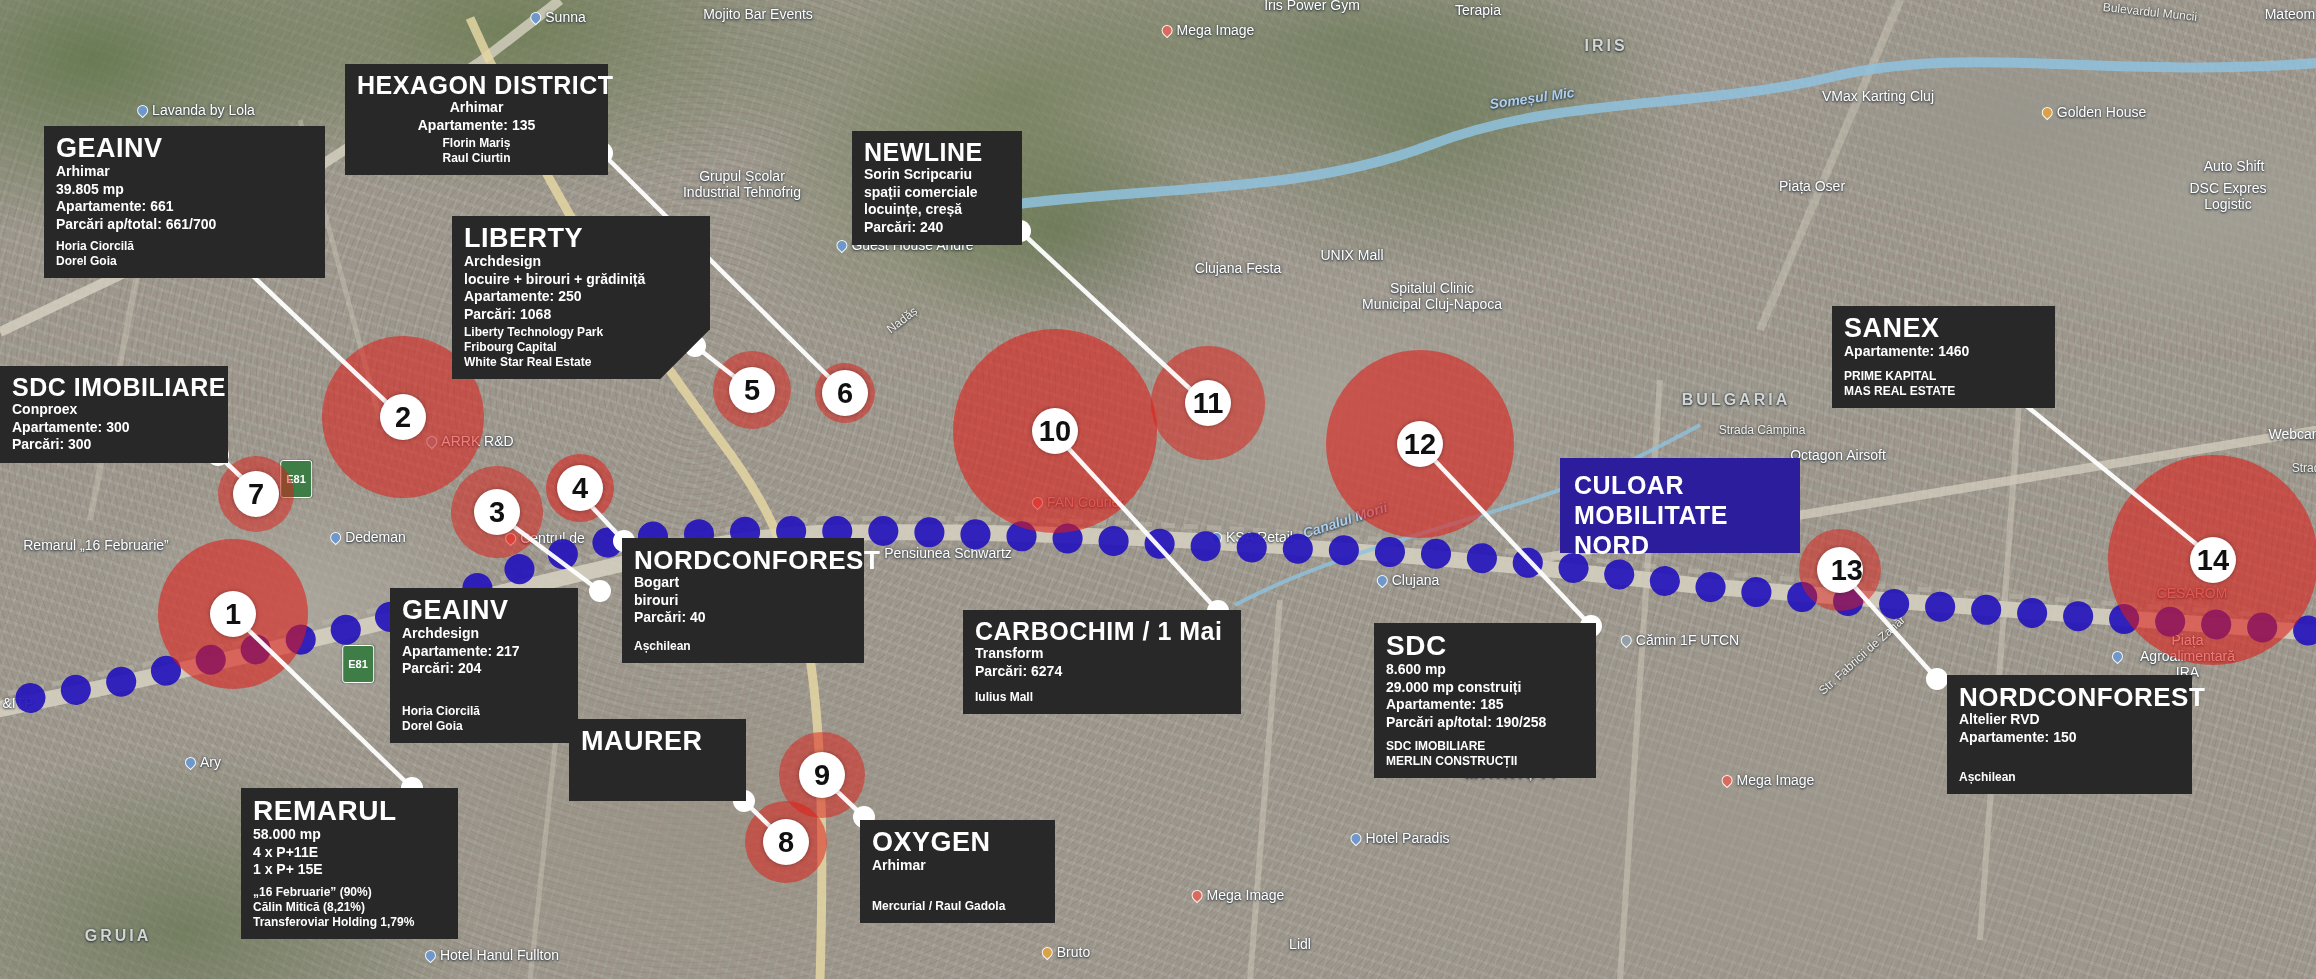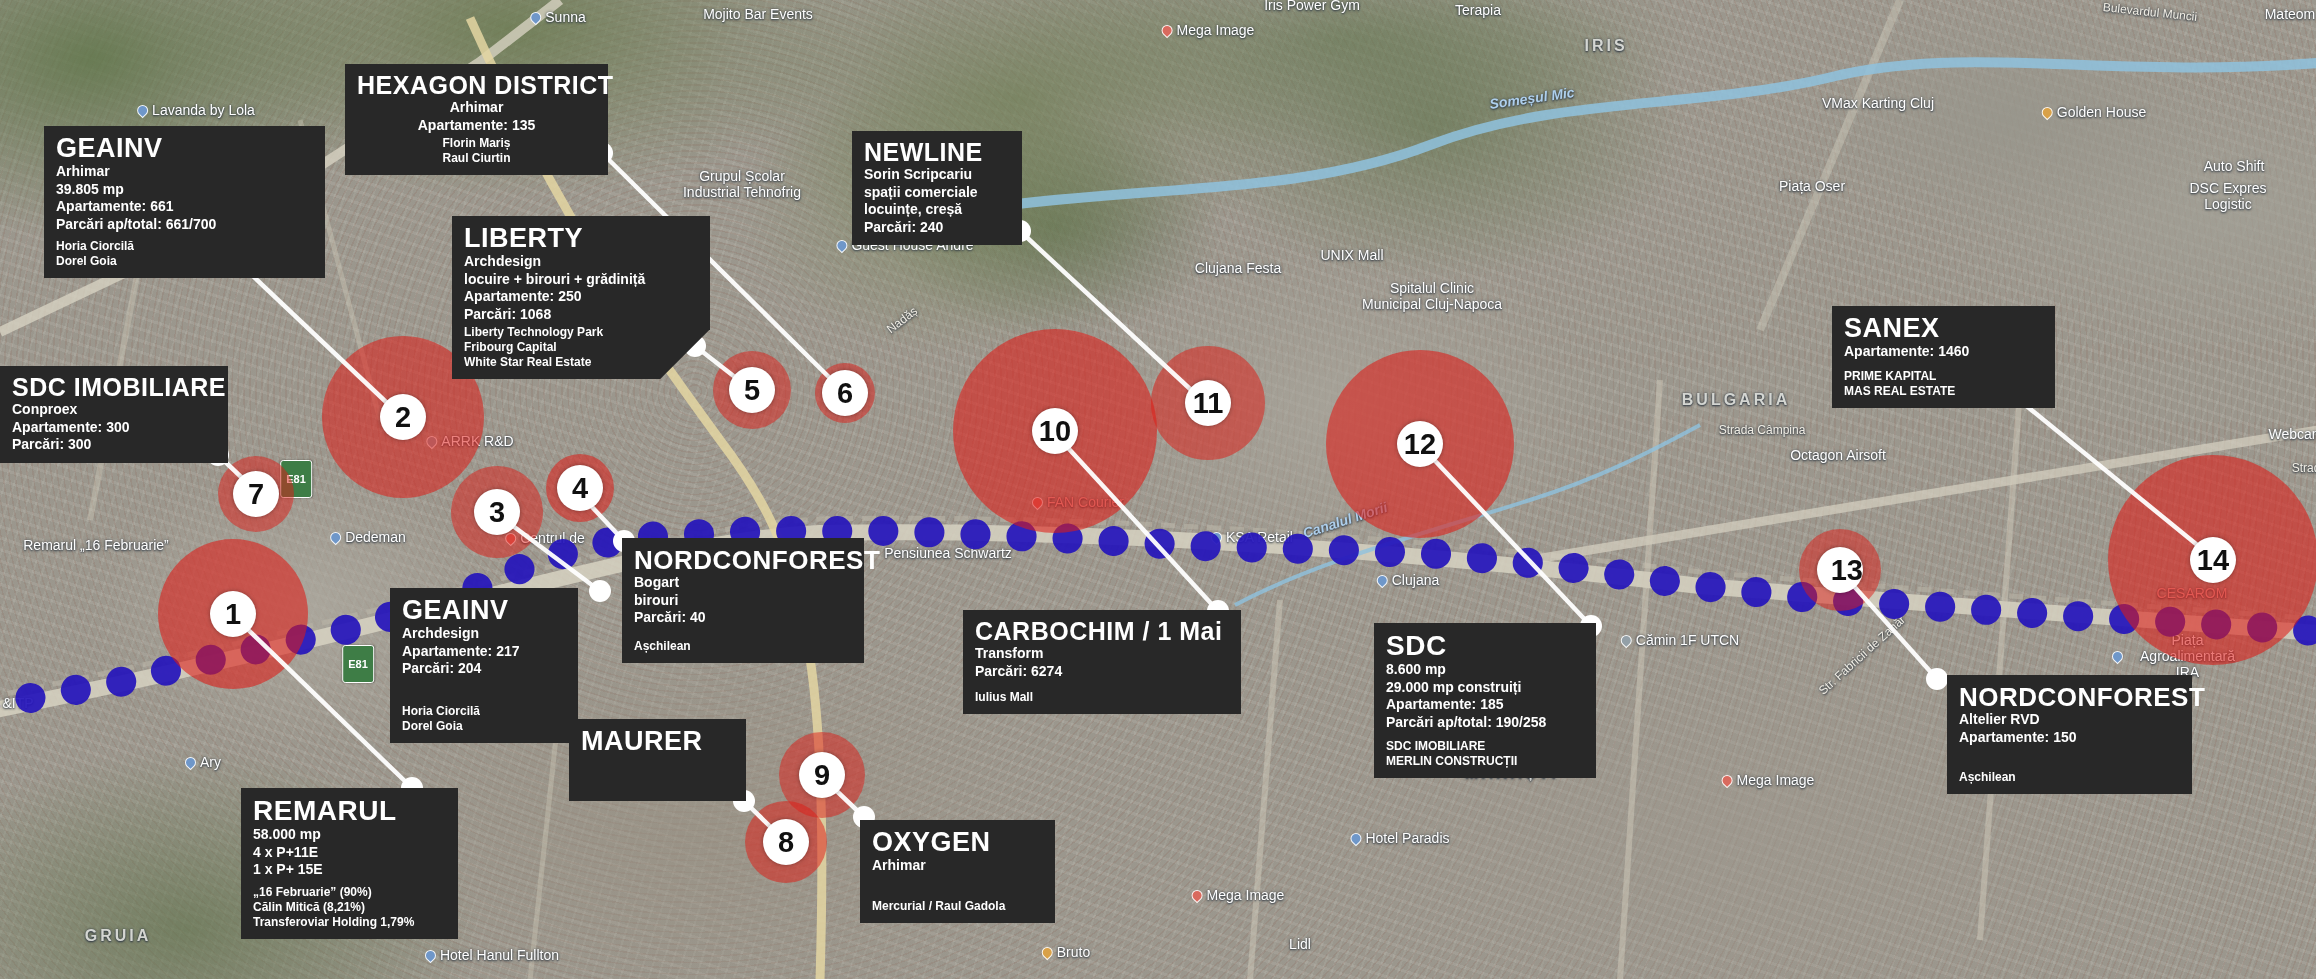--- a/index.html
+++ b/index.html
@@ -109,21 +109,21 @@
   <div id="place-labels" class="layer">
       <div class="plabel poi" style="left: 558px; top: 17px;"><span class="pin" style="background: rgb(111, 151, 201);"></span><span>Sunna</span></div>
       <div class="plabel poi" style="left: 758px; top: 14px;"><span>Mojito Bar Events</span></div>
       <div class="plabel poi" style="left: 1208px; top: 30px;"><span class="pin" style="background: rgb(217, 106, 94);"></span><span>Mega Image</span></div>
       <div class="plabel poi" style="left: 1312px; top: 5px;"><span>Iris Power Gym</span></div>
       <div class="plabel poi" style="left: 1478px; top: 10px;"><span>Terapia</span></div>
       <div class="plabel district" style="left: 1606px; top: 46px;"><span>IRIS</span></div>
       <div class="plabel road" style="left: 2150px; top: 12px; transform: translate(-50%, -50%) rotate(6deg);"><span>Bulevardul Muncii</span></div>
       <div class="plabel poi" style="left: 2290px; top: 14px;"><span>Mateom</span></div>
       <div class="plabel water" style="left: 1532px; top: 98px; transform: translate(-50%, -50%) rotate(-8deg);"><span>Someșul Mic</span></div>
-      <div class="plabel poi" style="left: 1878px; top: 103px; text-align: right;"><span>VMax Karting Cluj</span></div>
+      <div class="plabel poi" style="left: 1878px; top: 96px; text-align: right;"><span>VMax Karting Cluj</span></div>
       <div class="plabel poi" style="left: 2094px; top: 112px;"><span class="pin" style="background: rgb(217, 161, 72);"></span><span>Golden House</span></div>
       <div class="plabel poi" style="left: 2234px; top: 166px;"><span>Auto Shift</span></div>
       <div class="plabel poi" style="left: 1812px; top: 186px;"><span>Piața Oser</span></div>
       <div class="plabel poi" style="left: 2228px; top: 196px;"><span>DSC Expres Logistic</span></div>
       <div class="plabel poi" style="left: 196px; top: 110px;"><span class="pin" style="background: rgb(111, 151, 201);"></span><span>Lavanda by Lola</span></div>
       <div class="plabel poi" style="left: 742px; top: 184px;"><span>Grupul Școlar
 Industrial Tehnofrig</span></div>
       <div class="plabel poi" style="left: 905px; top: 245px;"><span class="pin" style="background: rgb(111, 151, 201);"></span><span>Guest House Andre</span></div>
       <div class="plabel poi" style="left: 488px; top: 290px;"><span class="pin" style="background: rgb(111, 151, 201);"></span><span>MuffyVet</span></div>
       <div class="plabel road" style="left: 902px; top: 320px; transform: translate(-50%, -50%) rotate(-38deg);"><span>Nadăș</span></div>
@@ -381,14 +381,19 @@
       <div class="project" style="left: 1947px; top: 675px; width: 245px; background: rgb(40, 40, 40);">
         <div class="p-title" style="font-size: 26px;">NORDCONFOREST</div>
         <div class="p-line">Altelier RVD</div>
         <div class="p-line">Apartamente: 150</div>
         <div style="margin-top: 24px;">
           <div class="p-small">Așchilean</div>
         </div>
       </div>
     </div>
 
+  <div id="culoar" style="left: 1560px; top: 458px; width: 240px; height: 95px; background: rgb(44, 29, 157);">
+    <div>CULOAR</div>
+    <div>MOBILITATE</div>
+    <div>NORD</div>
+  </div>
 
 </div>
 
 </body></html>

